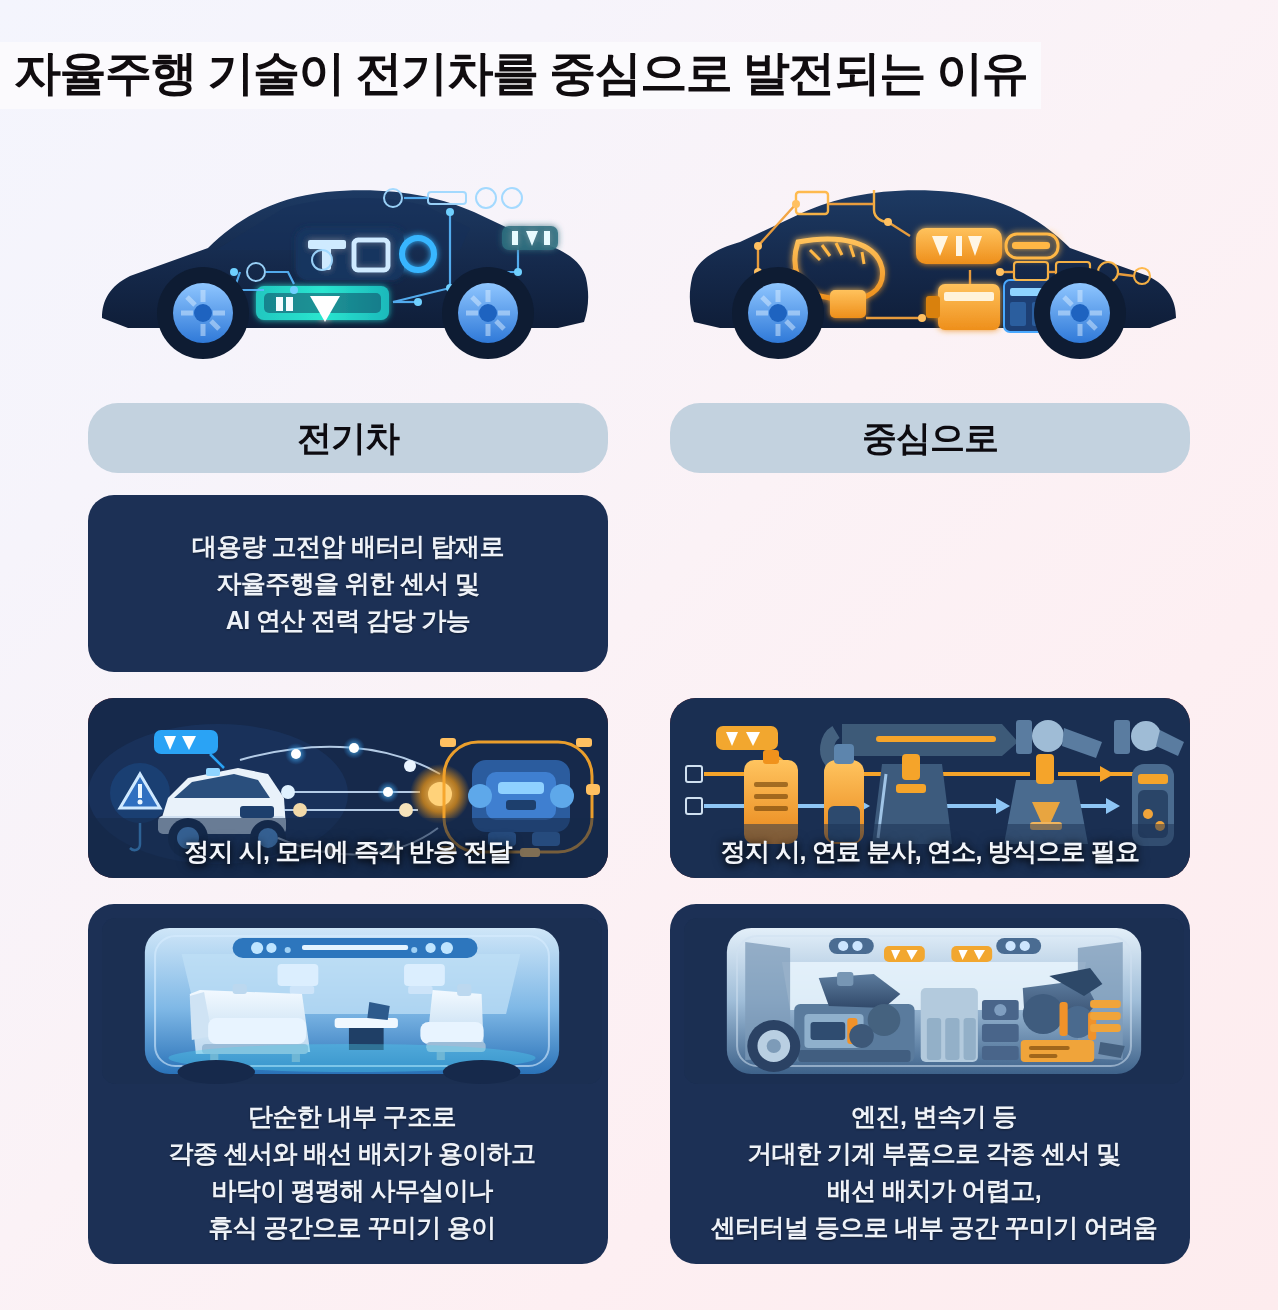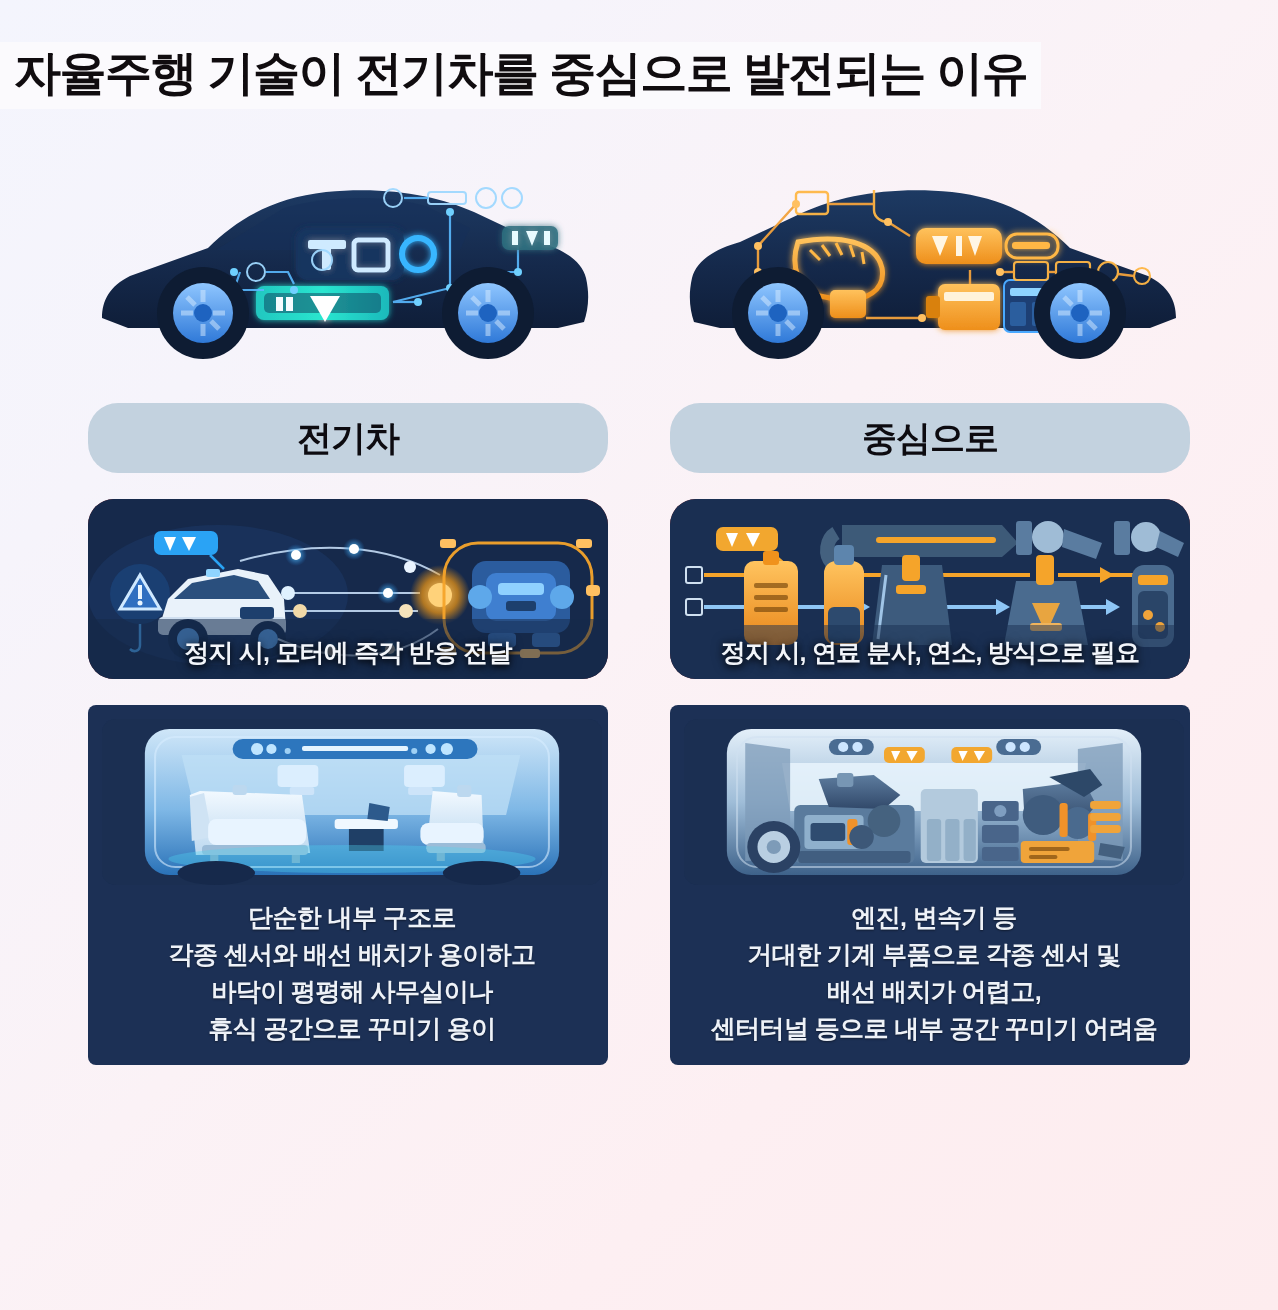--- a/index.html
+++ b/index.html
@@ -128,21 +128,21 @@
     font-size: 25px;
     font-weight: 800;
     letter-spacing: -0.8px;
     color: #f2f5fa;
     text-shadow: 0 2px 6px rgba(0,0,0,0.85), 0 0 12px rgba(0,0,0,0.6);
     z-index: 4;
   }
   .r3-shell {
     margin-top: 26px;
     background: #1c3055;
-    border-radius: 8px;
+    border-radius: 26px;
     overflow: hidden;
     padding: 14px 6px 0 14px;
     box-sizing: border-box;
   }
   .r3-illus {
     height: 166px;
     border-radius: 14px;
     position: relative;
     overflow: hidden;
     background: #1b2f52;
@@ -283,20 +283,25 @@
               <line x1="123" y1="171" x2="131" y2="179"></line>
             </g>
           </g>
         </svg>
       </div>
 
       <div class="pill">
         <span class="pill-label">전기차</span>
       </div>
 
+      <div class="card card-r1">
+        <div class="card-text">대용량 고전압 배터리 탑재로
+자율주행을 위한 센서 및
+AI 연산 전력 감당 가능</div>
+      </div>
     </div>
 
     <div class="col">
 
       <div class="hero">
         <svg class="car-svg" viewBox="0 0 520 245" preserveAspectRatio="xMidYMid meet">
           <defs>
             <linearGradient id="iceBody" x1="0" y1="0" x2="0" y2="1">
               <stop offset="0%" stop-color="#1d3a63"></stop>
               <stop offset="55%" stop-color="#15294b"></stop>

